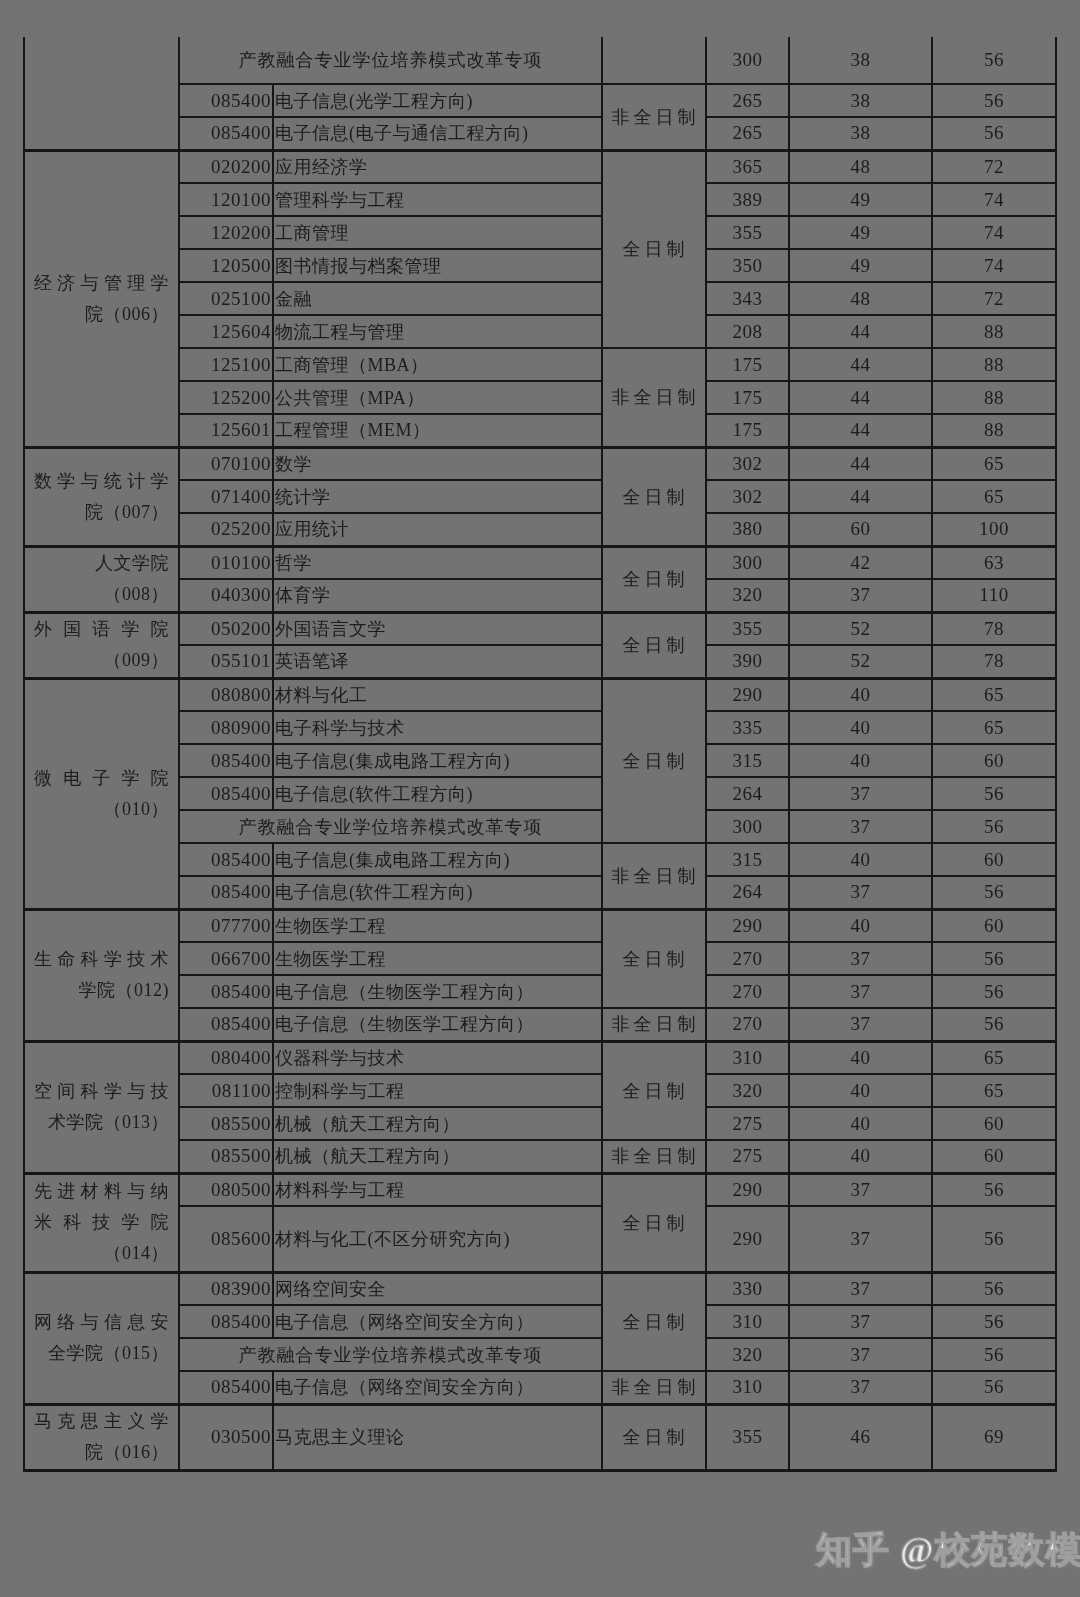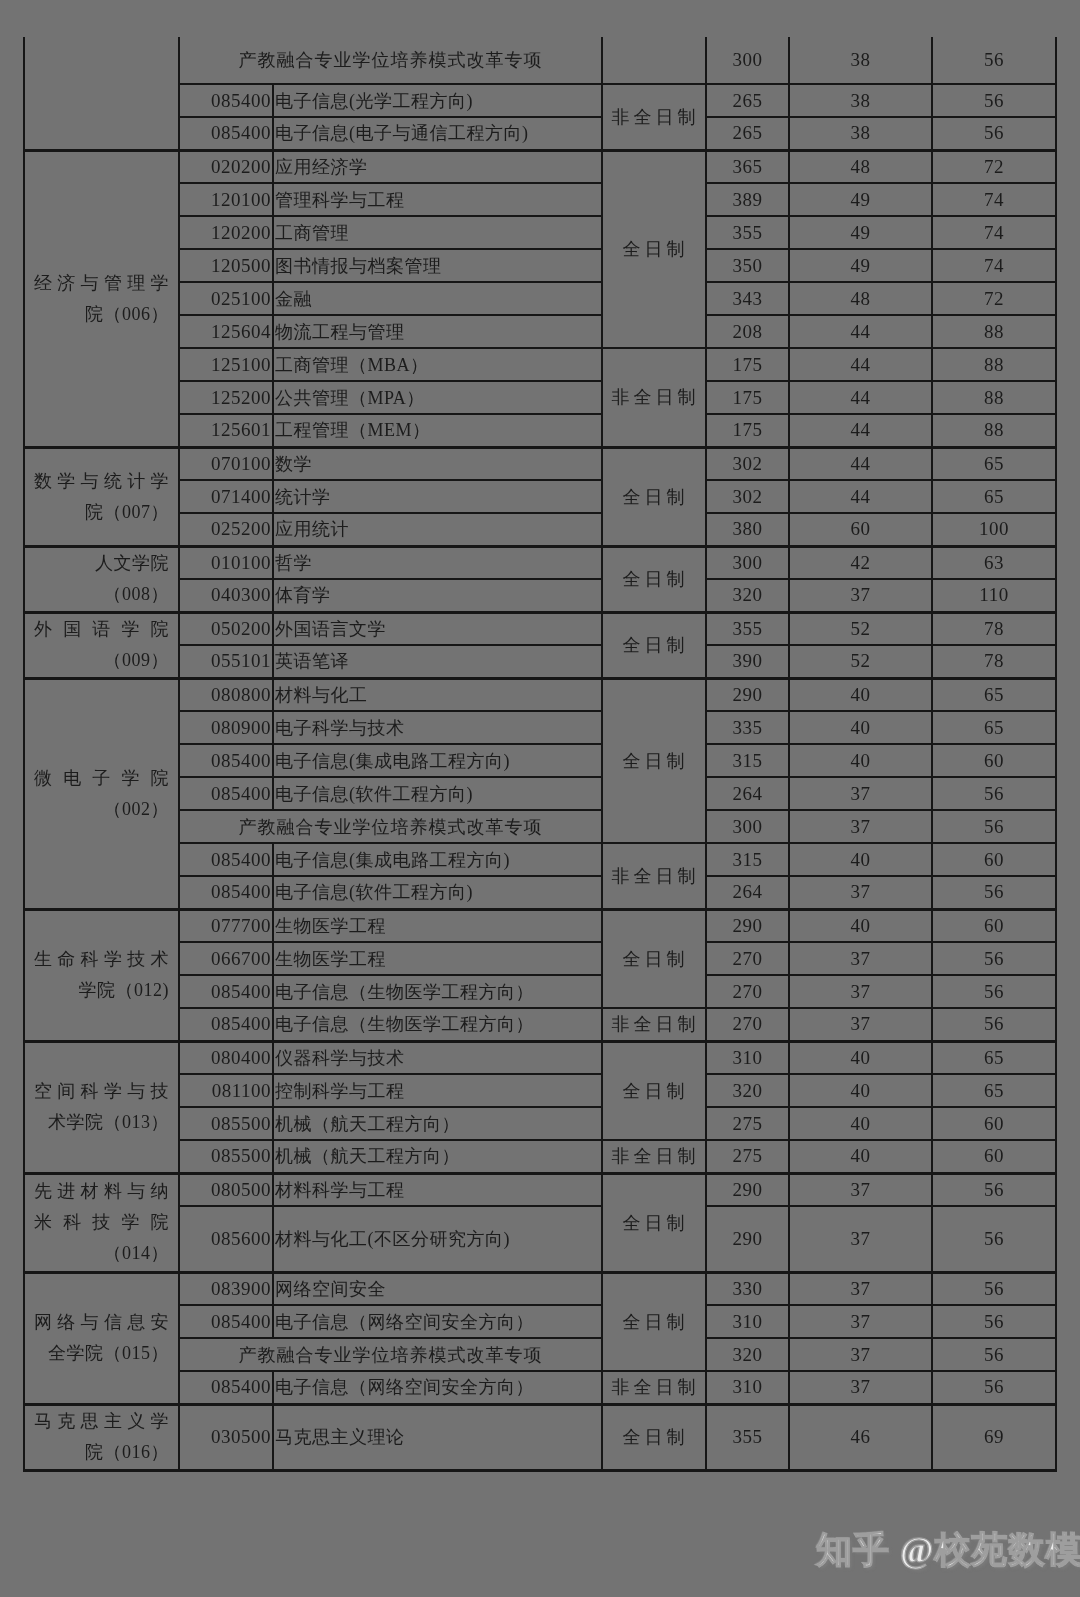--- a/index.html
+++ b/index.html
@@ -261,21 +261,21 @@
         </tr>
         <tr class="sec-top">
           <td class="college" rowspan="7">
             <div class="jspread">
               <span>微</span>
               <span>电</span>
               <span>子</span>
               <span>学</span>
               <span>院</span>
             </div>
-            <div class="jlast">（002）</div>
+            <div class="jlast">（010）</div>
           </td>
           <td class="code">080800</td>
           <td class="major">材料与化工</td>
           <td class="mode" rowspan="5">全日制</td>
           <td class="score">290</td>
           <td class="score">40</td>
           <td class="score">65</td>
         </tr>
         <tr>
           <td class="code">080900</td>

